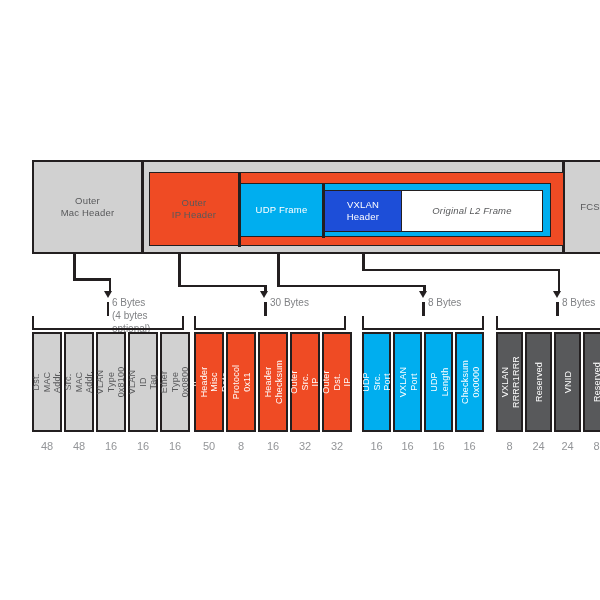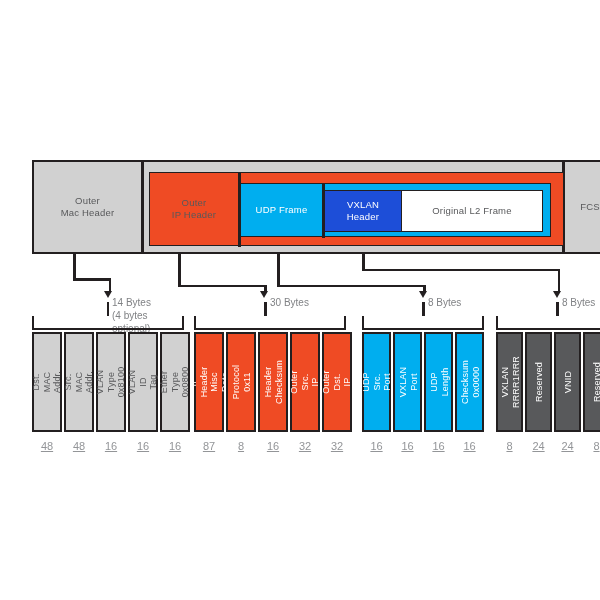--- a/index.html
+++ b/index.html
@@ -31,21 +31,21 @@
   .lvl-udp{
     position:absolute;left:90px;top:10px;width:311px;height:54px;
     background:#00aeef;border:1.5px solid #231f20;box-sizing:border-box;
   }
   .lvl-inner{
     position:absolute;left:83px;top:6px;width:219px;height:42px;
     border:1.5px solid #231f20;box-sizing:border-box;background:#1d4ed8;
   }
   .lvl-l2{
     position:absolute;left:76px;top:0;right:0;bottom:0;
-    background:#ffffff;border-left:1.5px solid #231f20;box-sizing:border-box;
+    background:#ffffff;border-left:1.5px solid #231f20;box-sizing:border-box;font-style:italic;
   }
 
   
   .conn{position:absolute;}
   .hline{position:absolute;height:2.5px;background:#231f20;}
   .vline{position:absolute;width:2.5px;background:#231f20;}
   .arrow{
     position:absolute;width:0;height:0;
     border-left:4.5px solid transparent;border-right:4.5px solid transparent;
     border-top:7px solid #231f20;
@@ -80,21 +80,21 @@
   .g-gray .fieldtext{color:#58595b;}
   .g-orange .field{background:#ef4b24;}
   .g-orange .fieldtext{color:#ffffff;}
   .g-blue .field{background:#00aeef;}
   .g-blue .fieldtext{color:#ffffff;}
   .g-dark .field{background:#58595b;}
   .g-dark .fieldtext{color:#ffffff;}
 
   .bits{position:absolute;top:104px;left:0;display:flex;}
   .bit{
-    text-align:center;font-size:11px;color:#939598;margin-right:2px;text-decoration:underline;
+    text-align:center;font-size:11px;color:#939598;margin-right:2px;
   }
   .bit:last-child{margin-right:0;}
 </style>
 </head>
 <body>
 
 <div id="stage">
 
   <div class="topbar">
 
@@ -148,21 +148,21 @@
   </div>
 
   <div class="conn">
     <div class="vline" style="left:338px;top:254px;height:17px;"></div>
     <div class="hline" style="left:338px;top:268.5px;width:198px;"></div>
     <div class="vline" style="left:533.5px;top:268.5px;height:24px;"></div>
     <div class="arrow" style="left:529px;top:291px;"></div>
   </div>
 
   <div class="group" style="left:8px;top:316px;width:152px;">
-    <div class="bytes" style="left:80px;top:-20px;">14 Bytes
+    <div class="bytes" style="left:80px;top:-20px;">6 Bytes
 (4 bytes optional)</div>
     <div class="bracket" style="left:0;top:0;width:152px;"></div>
     <div class="bracket-tick" style="left:74.5px;top:-14px;height:14px;"></div>
 
     <div class="fields g-gray" style="top:16px;">
       <div class="field" style="width:30px;">
         <div class="fieldtext">Dst.
 MAC Addr.</div>
       </div>
       <div class="field" style="width:30px;">
@@ -214,21 +214,21 @@
         <div class="fieldtext">Outer
 Src. IP</div>
       </div>
       <div class="field" style="width:30px;">
         <div class="fieldtext">Outer
 Dst. IP</div>
       </div>
     </div>
 
     <div class="bits" style="top:124px;">
-      <div class="bit" style="width:30px;">87</div>
+      <div class="bit" style="width:30px;">50</div>
       <div class="bit" style="width:30px;">8</div>
       <div class="bit" style="width:30px;">16</div>
       <div class="bit" style="width:30px;">32</div>
       <div class="bit" style="width:30px;">32</div>
     </div>
   </div>
 
   <div class="group" style="left:338px;top:316px;width:122px;">
     <div class="bytes" style="left:66px;top:-20px;">8 Bytes</div>
     <div class="bracket" style="left:0;top:0;width:122px;"></div>

